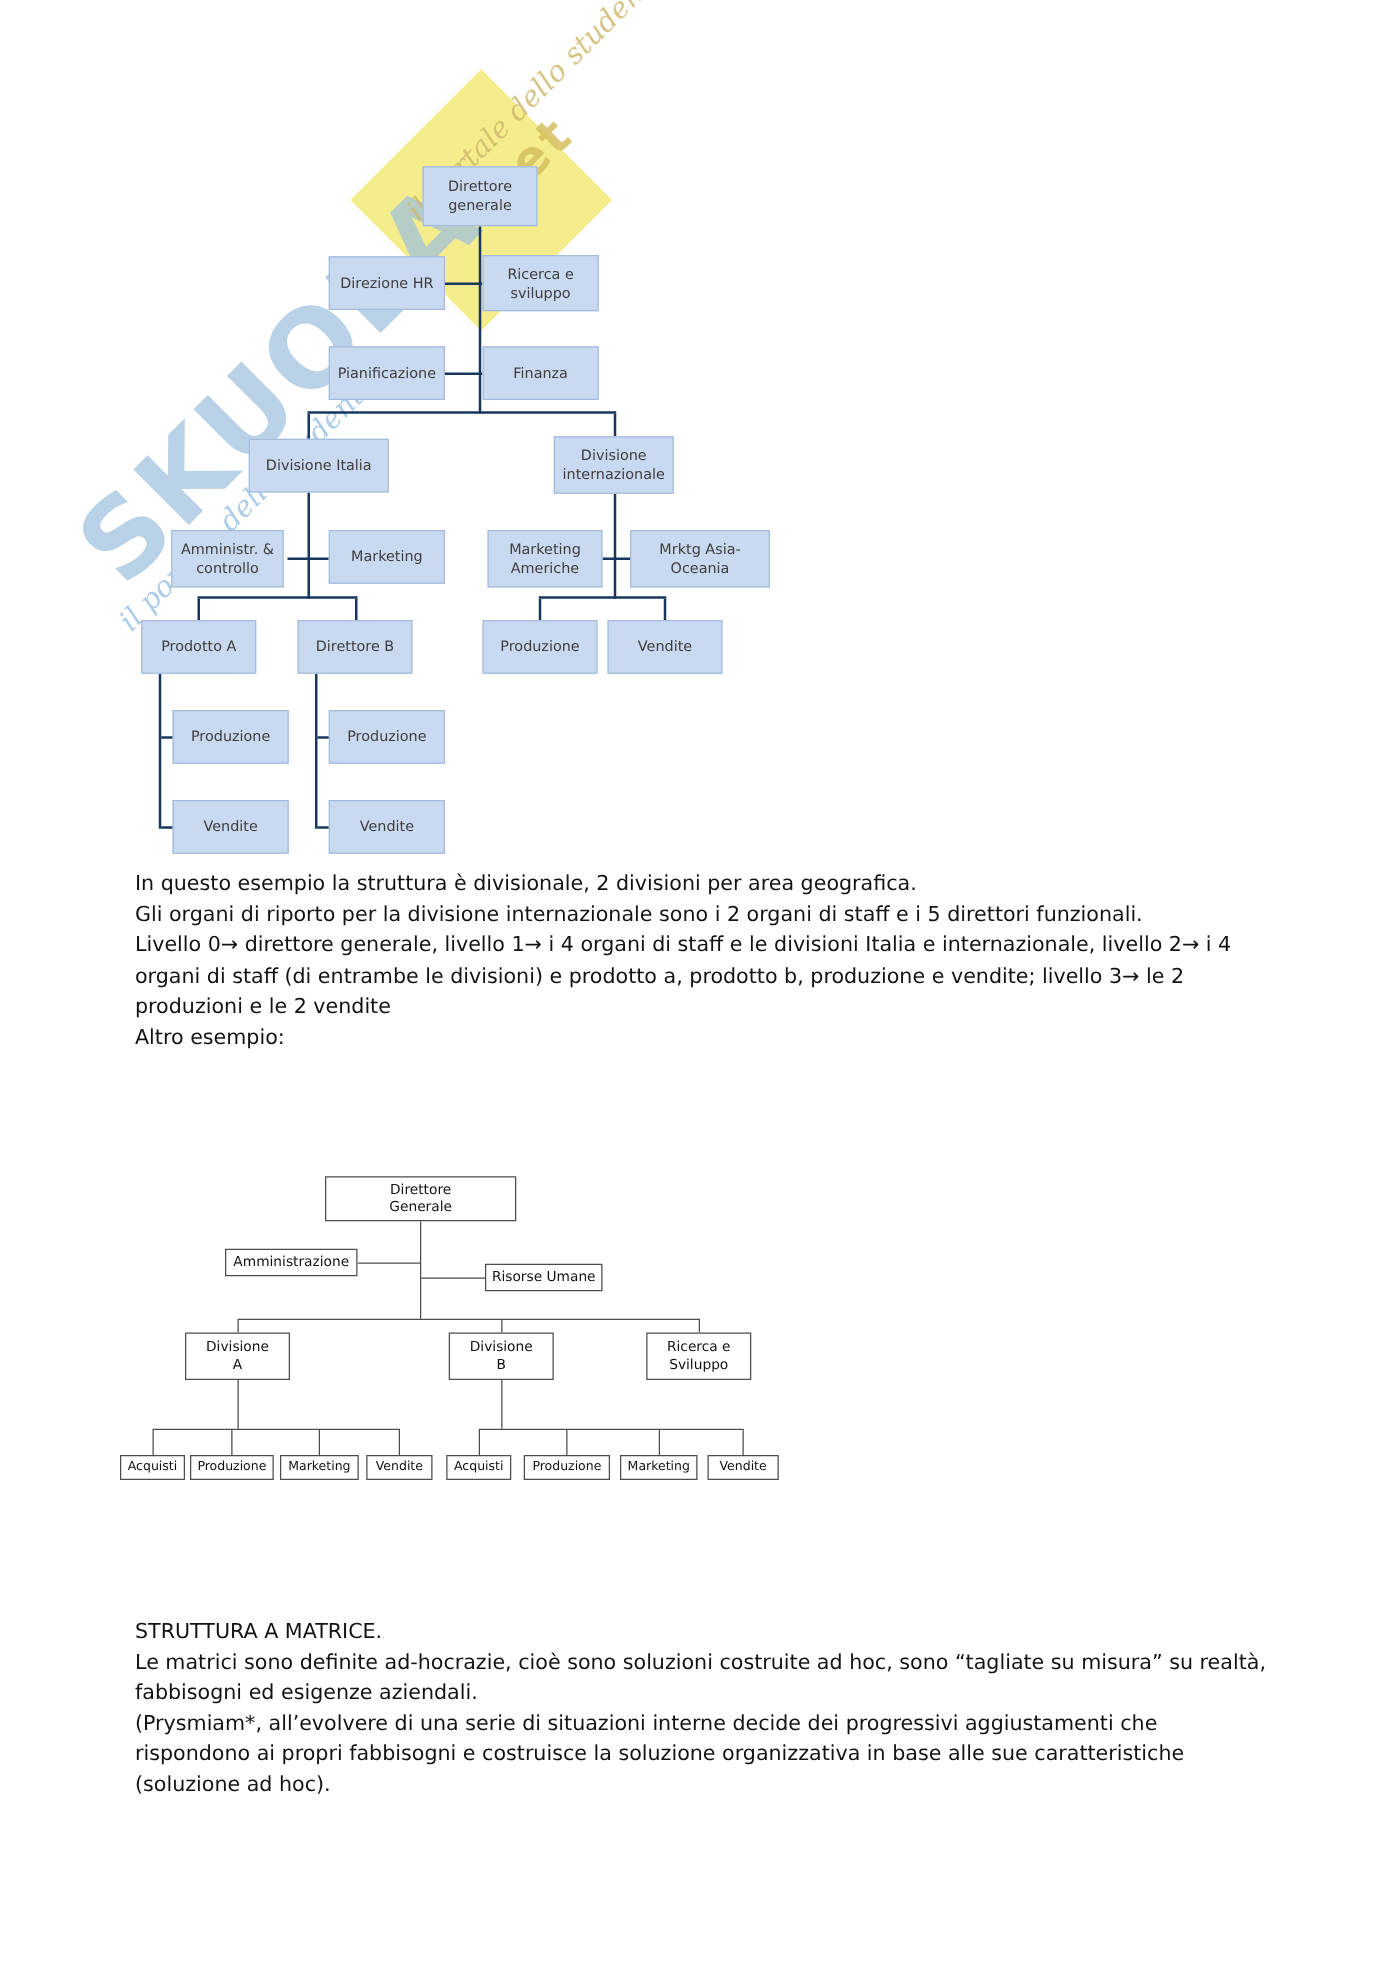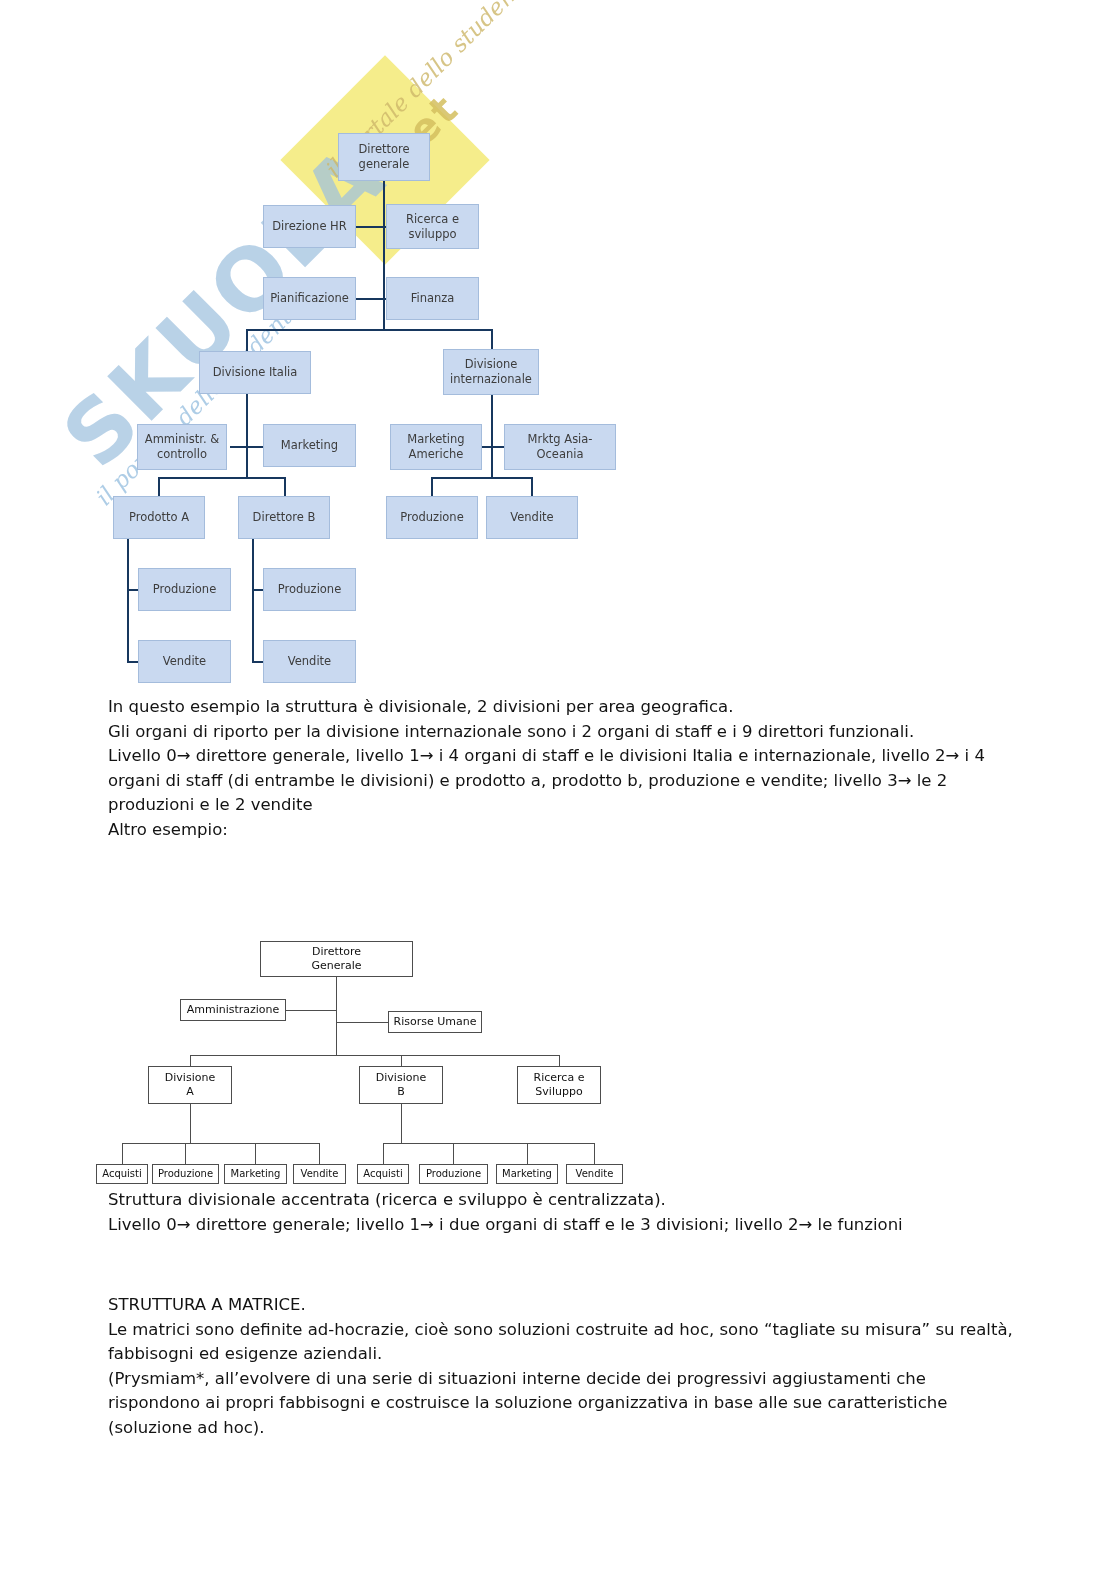--- a/index.html
+++ b/index.html
@@ -97,21 +97,21 @@
     <div class="c1-node" style="left:386px;top:496px;width:92px;height:43px">Produzione</div>
     <div class="c1-node" style="left:486px;top:496px;width:92px;height:43px">Vendite</div>
     <div class="c1-node" style="left:138px;top:568px;width:93px;height:43px">Produzione</div>
     <div class="c1-node" style="left:263px;top:568px;width:93px;height:43px">Produzione</div>
     <div class="c1-node" style="left:138px;top:640px;width:93px;height:43px">Vendite</div>
     <div class="c1-node" style="left:263px;top:640px;width:93px;height:43px">Vendite</div>
   </div>
 
   <div class="doc-text" style="top:695px">
     <p>In questo esempio la struttura è divisionale, 2 divisioni per area geografica.</p>
-    <p>Gli organi di riporto per la divisione internazionale sono i 2 organi di staff e i 9 direttori funzionali.</p>
+    <p>Gli organi di riporto per la divisione internazionale sono i 2 organi di staff e i 5 direttori funzionali.</p>
     <p>Livello 0→ direttore generale, livello 1→ i 4 organi di staff e le divisioni Italia e internazionale, livello 2→ i 4 organi di staff (di entrambe le divisioni) e prodotto a, prodotto b, produzione e vendite; livello 3→ le 2 produzioni e le 2 vendite</p>
     <p>Altro esempio:</p>
   </div>
 
   <div>
     <i class="c2-line" style="left:336px;top:977px;width:1px;height:78px"></i>
     <i class="c2-line" style="left:286px;top:1010px;width:50px;height:1px"></i>
     <i class="c2-line" style="left:337px;top:1022px;width:51px;height:1px"></i>
     <i class="c2-line" style="left:190px;top:1055px;width:370px;height:1px"></i>
     <i class="c2-line" style="left:190px;top:1056px;width:1px;height:10px"></i>
@@ -143,24 +143,20 @@
     <div class="c2-node small" style="left:96px;top:1164px;width:52px;height:20px">Acquisti</div>
     <div class="c2-node small" style="left:152px;top:1164px;width:67px;height:20px">Produzione</div>
     <div class="c2-node small" style="left:224px;top:1164px;width:63px;height:20px">Marketing</div>
     <div class="c2-node small" style="left:293px;top:1164px;width:53px;height:20px">Vendite</div>
     <div class="c2-node small" style="left:357px;top:1164px;width:52px;height:20px">Acquisti</div>
     <div class="c2-node small" style="left:419px;top:1164px;width:69px;height:20px">Produzione</div>
     <div class="c2-node small" style="left:496px;top:1164px;width:62px;height:20px">Marketing</div>
     <div class="c2-node small" style="left:566px;top:1164px;width:57px;height:20px">Vendite</div>
   </div>
 
-  <div class="doc-text" style="top:1188px">
-    <p>Struttura divisionale accentrata (ricerca e sviluppo è centralizzata).</p>
-    <p>Livello 0→ direttore generale; livello 1→ i due organi di staff e le 3 divisioni; livello 2→ le funzioni</p>
-  </div>
 
   <div class="doc-text" style="top:1293px">
     <p class="heading">STRUTTURA A MATRICE.</p>
     <p>Le matrici sono definite ad-hocrazie, cioè sono soluzioni costruite ad hoc, sono “tagliate su misura” su realtà, fabbisogni ed esigenze aziendali.</p>
     <p>(Prysmiam*, all’evolvere di una serie di situazioni interne decide dei progressivi aggiustamenti che rispondono ai propri fabbisogni e costruisce la soluzione organizzativa in base alle sue caratteristiche (soluzione ad hoc).</p>
   </div>
 
 </div>
 
 </body></html>

